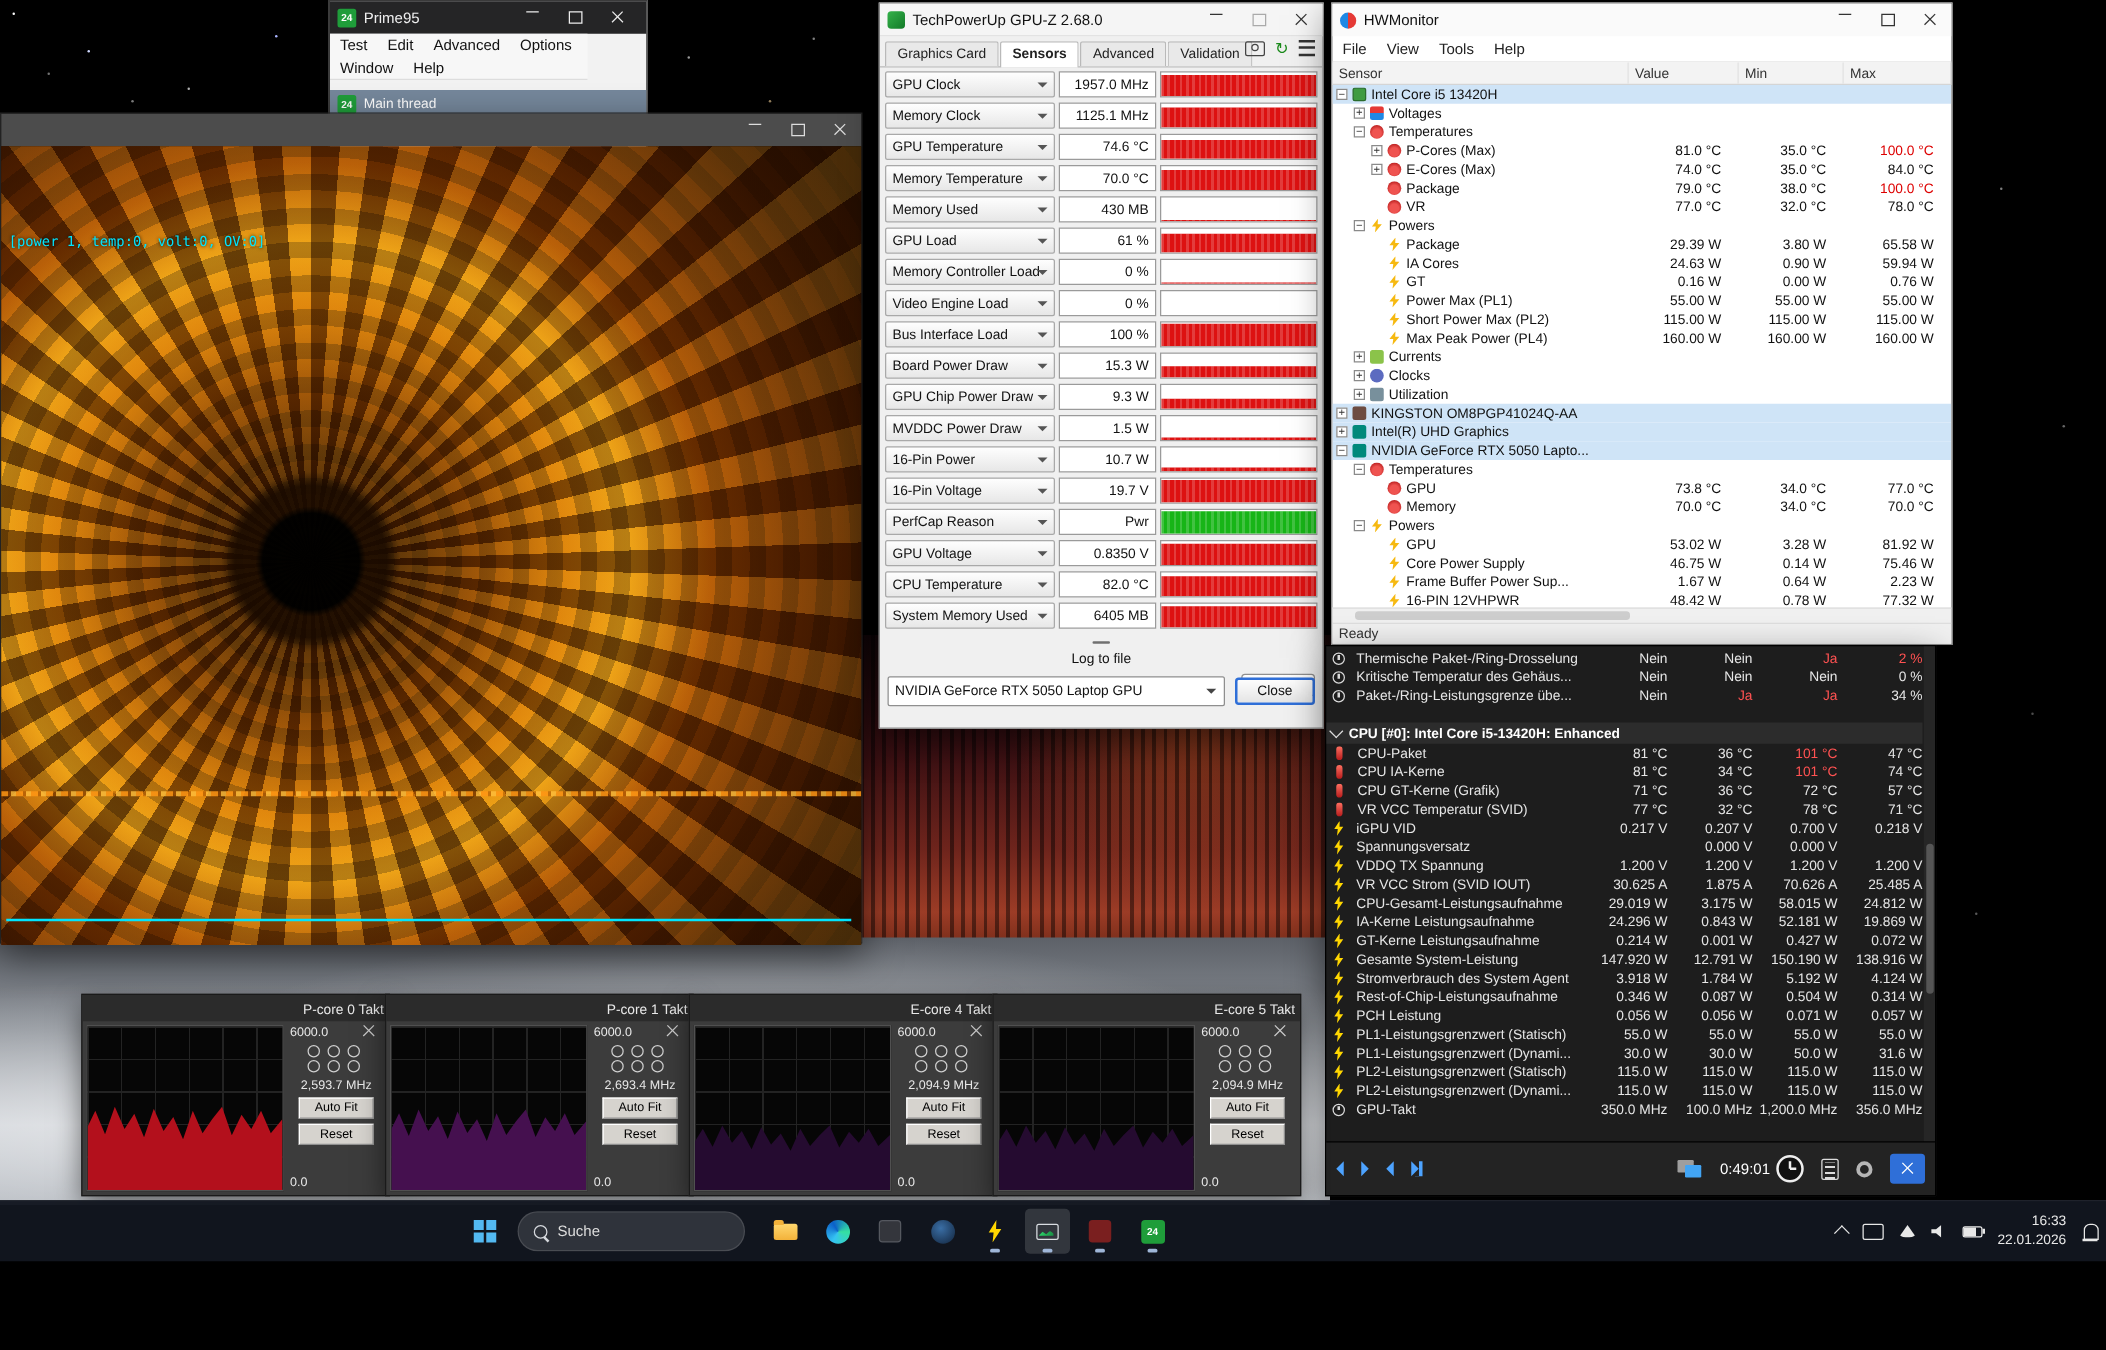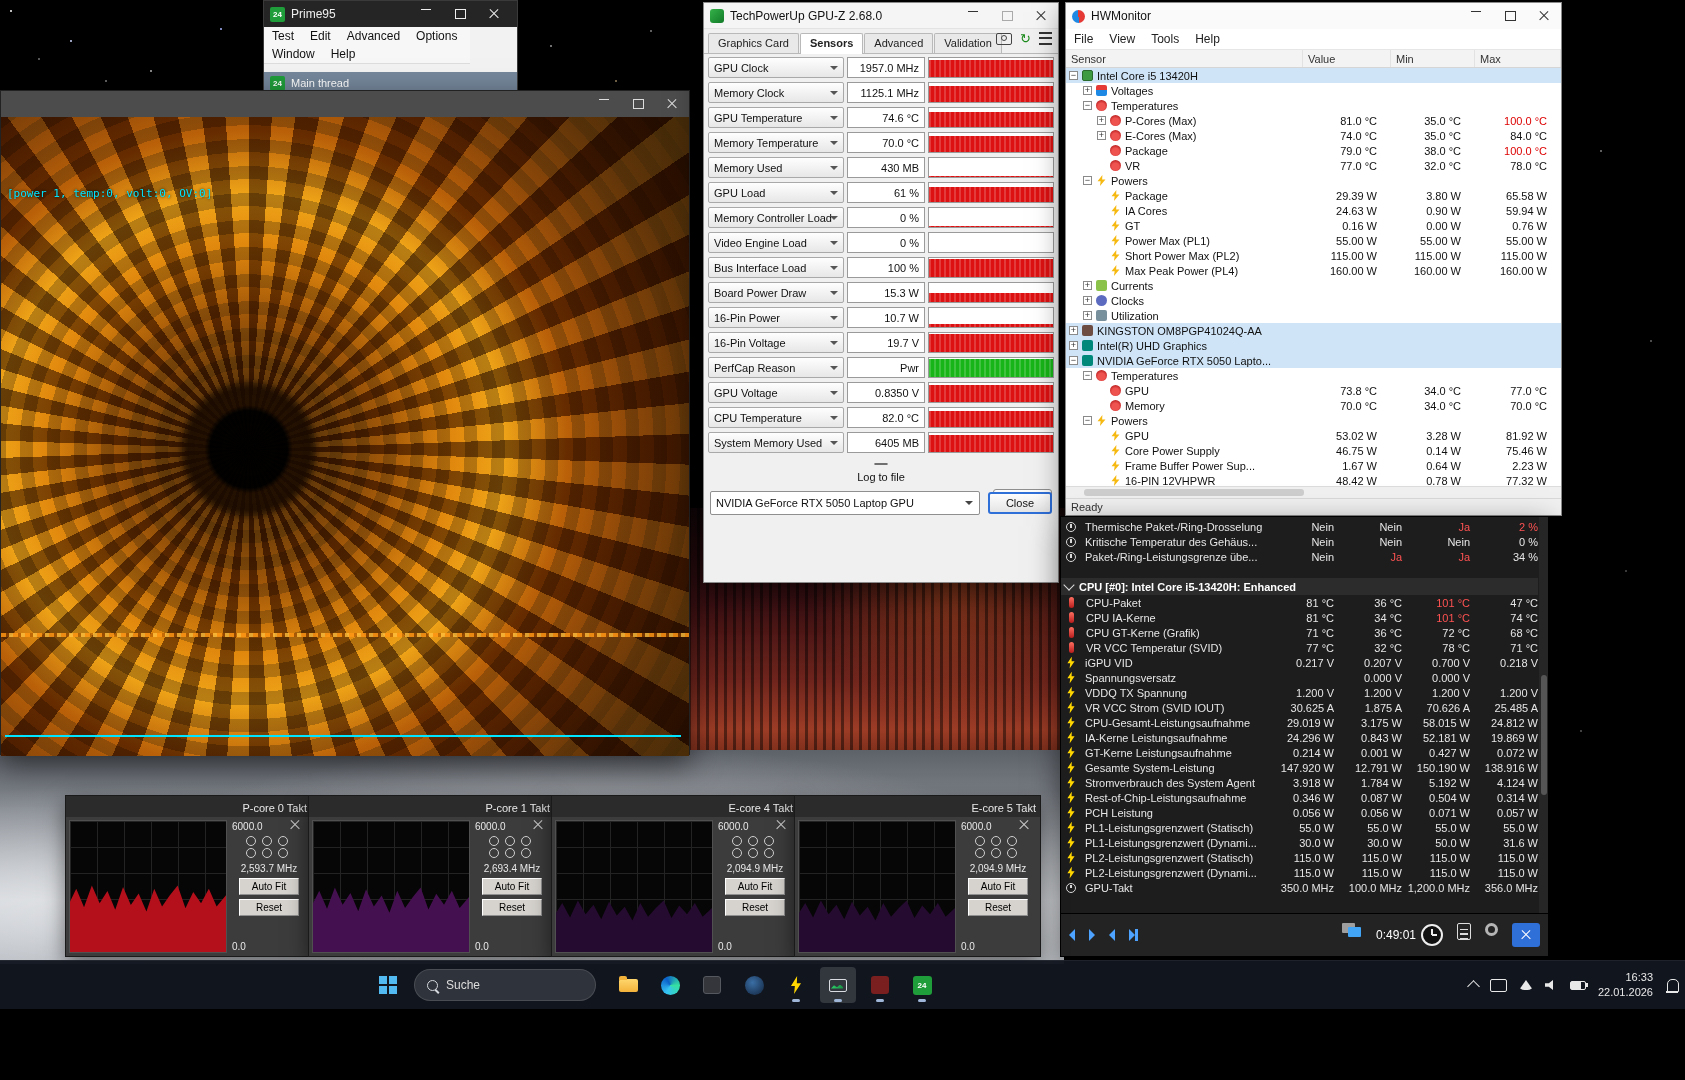--- a/index.html
+++ b/index.html
@@ -161,21 +161,21 @@
     clip-path:polygon(58% 0,14% 56%,42% 56%,36% 100%,86% 40%,56% 40%);}
   .hwi-gap{height:14px;}
   .hwi-group{height:17px;display:flex;align-items:center;gap:6px;background:#2c2c2c;color:#fff;font-size:11px;
     font-weight:bold;padding-left:4px;margin-right:10px;}
   .chev-down{width:7px;height:7px;border-right:1.6px solid #ddd;border-bottom:1.6px solid #ddd;transform:rotate(45deg);margin-top:-3px;}
   .hwi-toolbar{height:42px;background:#232323;border-top:1px solid #000;display:flex;align-items:center;padding:0 8px;gap:14px;}
   .icon-arrows{position:relative;width:26px;height:16px;cursor:pointer;}
   .icon-arrows::before{content:"";position:absolute;left:0;top:2px;border:6px solid transparent;border-right-color:#4da3ff;border-left-width:0;}
   .icon-arrows::after{content:"";position:absolute;right:0;top:2px;border:6px solid transparent;border-left-color:#4da3ff;border-right-width:0;}
   .icon-arrows.skip::after{box-shadow:3px 0 0 #4da3ff;}
-  .hwi-toolbar .right{margin-left:auto;display:flex;gap:14px;}
+  .hwi-toolbar .right{margin-left:auto;display:flex;align-items:center;gap:14px;}
   .icon-screens{width:20px;height:15px;position:relative;}
   .icon-screens::before{content:"";position:absolute;left:0;top:0;width:13px;height:10px;background:#9e9e9e;border-radius:1px;}
   .icon-screens::after{content:"";position:absolute;left:6px;top:4px;width:13px;height:10px;background:#42a5f5;border-radius:1px;}
   .hwi-clockwrap{display:flex;align-items:center;gap:5px;color:#fff;font-size:12px;}
   .icon-bigclock{width:22px;height:22px;border:2.5px solid #eee;border-radius:50%;position:relative;box-sizing:border-box;background:#111;}
   .icon-bigclock::before{content:"";position:absolute;left:8px;top:3px;width:1.8px;height:6px;background:#eee;}
   .icon-bigclock::after{content:"";position:absolute;left:8.5px;top:8px;width:5px;height:1.8px;background:#eee;}
   .icon-report{width:14px;height:17px;border:1.6px solid #ddd;border-radius:2px;box-sizing:border-box;
     background:repeating-linear-gradient(180deg,transparent 0 3px,#ddd 3px 4.4px);background-size:8px 100%;background-position:2px 2px;background-repeat:no-repeat;}
   .icon-gear{width:13px;height:13px;border:3px solid #b5b5b5;border-radius:50%;position:relative;box-sizing:border-box;}
@@ -415,21 +415,35 @@
       </div>
 
       <div class="gz-row">
         <div class="gz-label">Board Power Draw</div>
         <div class="gz-value">15.3 W</div>
         <div class="gz-bar">
           <div class="gz-fill" style="height: 46%; background-color: rgb(221, 17, 17);"></div>
         </div>
       </div>
 
-
+      <div class="gz-row">
+        <div class="gz-label">GPU Chip Power Draw</div>
+        <div class="gz-value">9.3 W</div>
+        <div class="gz-bar">
+          <div class="gz-fill" style="height: 40%; background-color: rgb(221, 17, 17);"></div>
+        </div>
+      </div>
+
+      <div class="gz-row">
+        <div class="gz-label">MVDDC Power Draw</div>
+        <div class="gz-value">1.5 W</div>
+        <div class="gz-bar">
+          <div class="gz-fill" style="height: 10%; background-color: rgb(221, 17, 17);"></div>
+        </div>
+      </div>
 
       <div class="gz-row">
         <div class="gz-label">16-Pin Power</div>
         <div class="gz-value">10.7 W</div>
         <div class="gz-bar">
           <div class="gz-fill" style="height: 15%; background-color: rgb(221, 17, 17);"></div>
         </div>
       </div>
 
       <div class="gz-row">
@@ -906,21 +920,21 @@
       </div>
 
       <div class="hwi-row">
         <div class="hwi-label">
           <span class="hicon" data-icon="temp"></span>
           <span>CPU GT-Kerne (Grafik)</span>
         </div>
         <div class="hwi-v">71 °C</div>
         <div class="hwi-v">36 °C</div>
         <div class="hwi-v">72 °C</div>
-        <div class="hwi-v">68 °C</div>
+        <div class="hwi-v">57 °C</div>
       </div>
 
       <div class="hwi-row">
         <div class="hwi-label">
           <span class="hicon" data-icon="temp"></span>
           <span>VR VCC Temperatur (SVID)</span>
         </div>
         <div class="hwi-v">77 °C</div>
         <div class="hwi-v">32 °C</div>
         <div class="hwi-v">78 °C</div>

